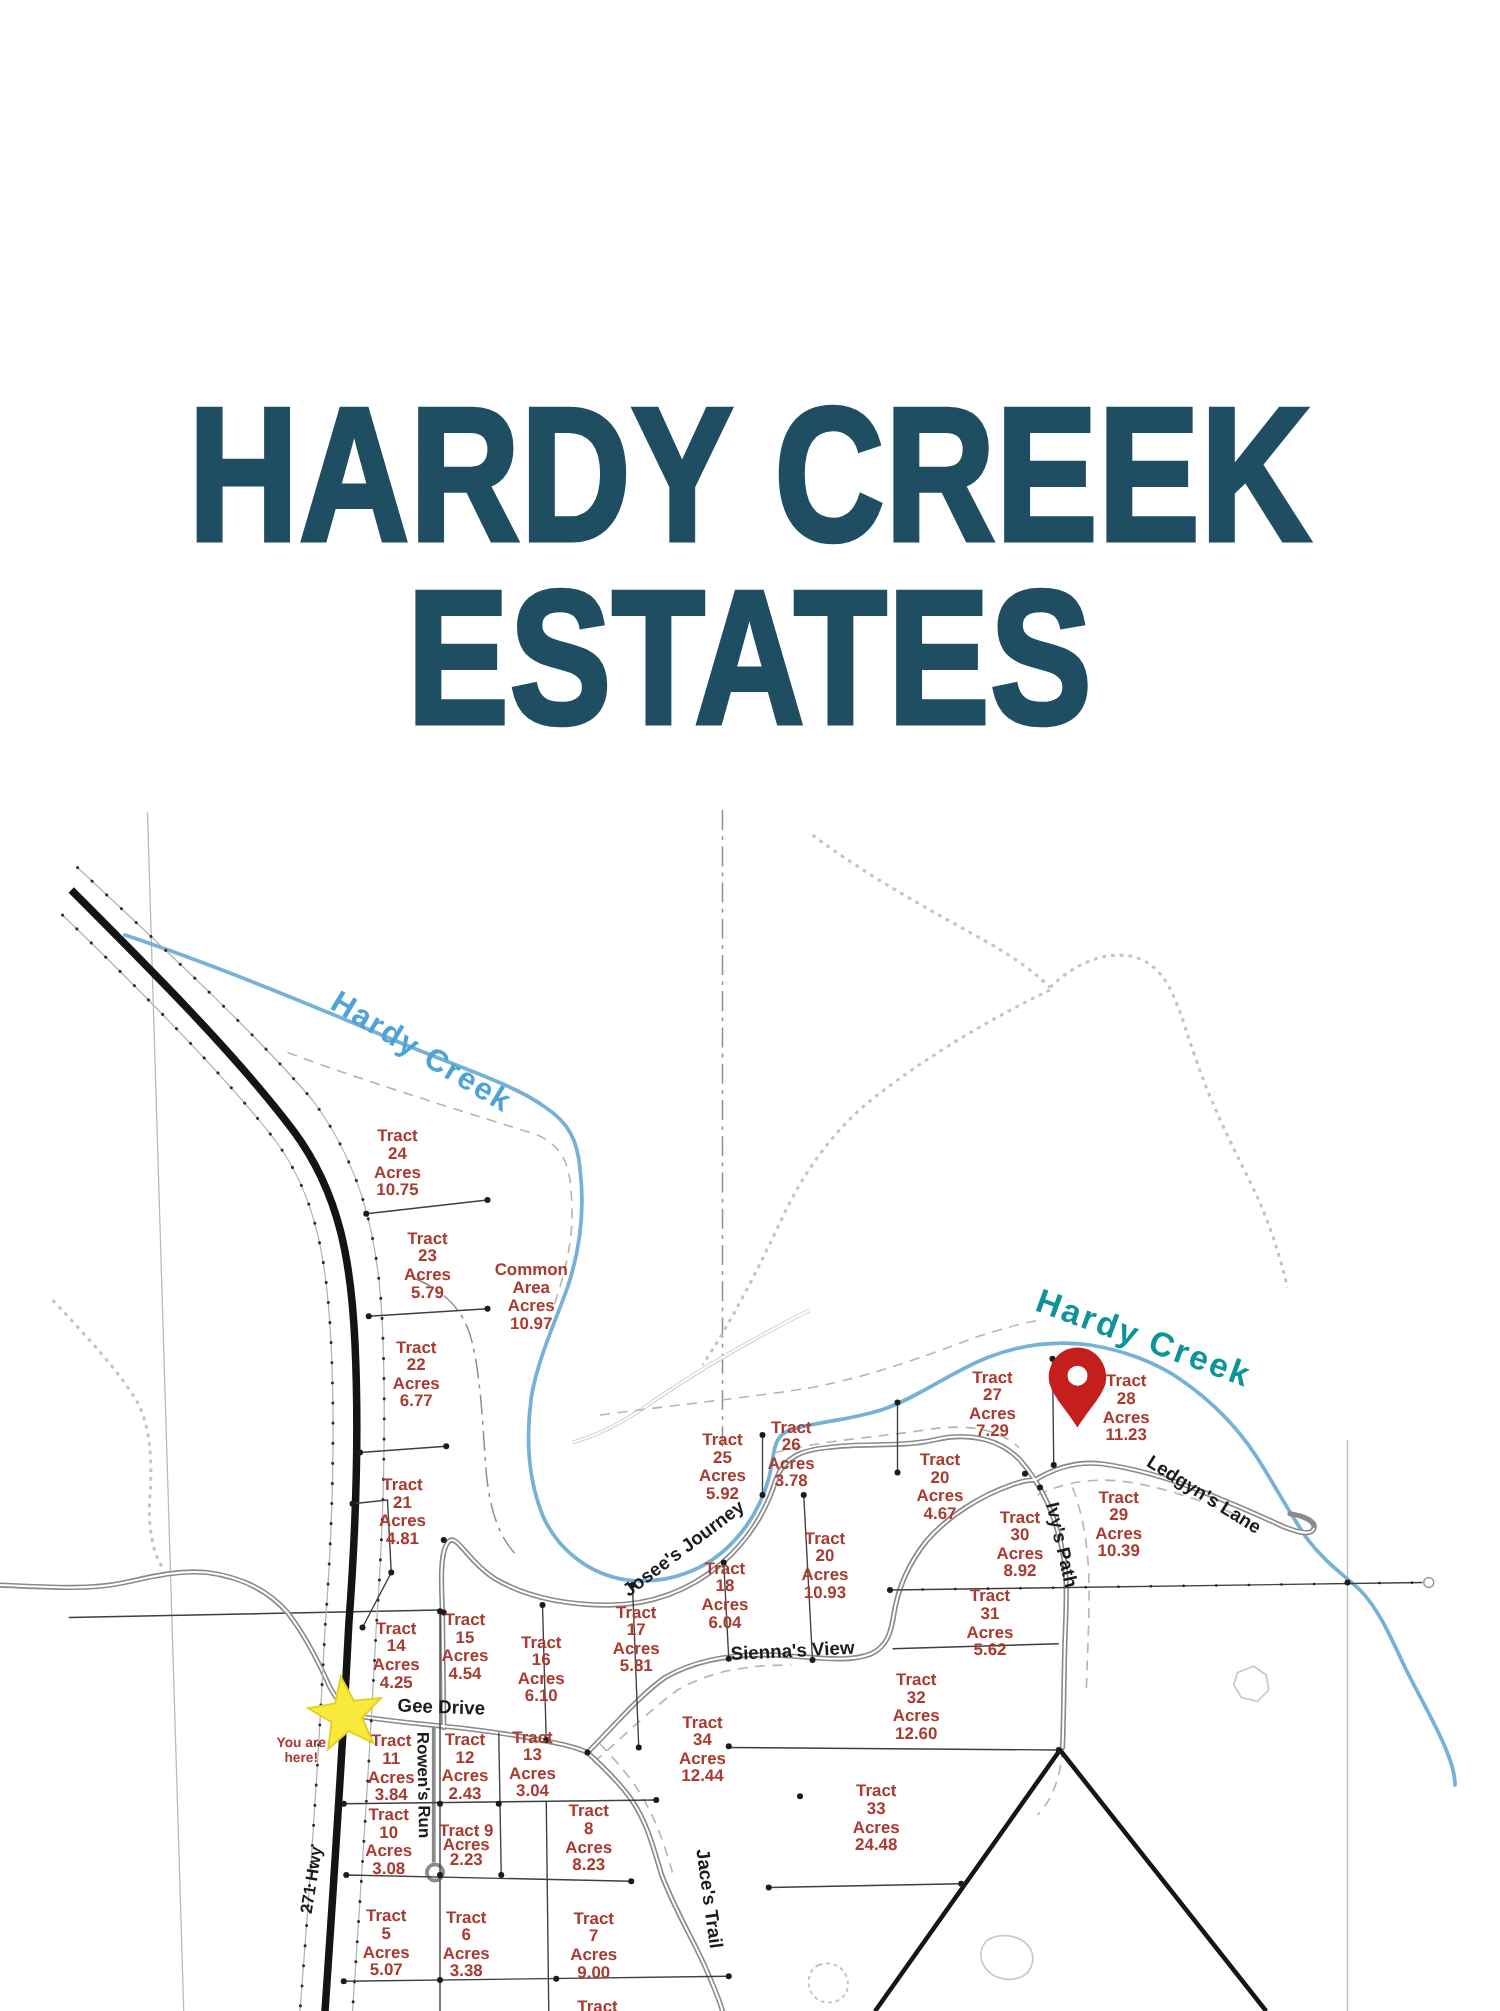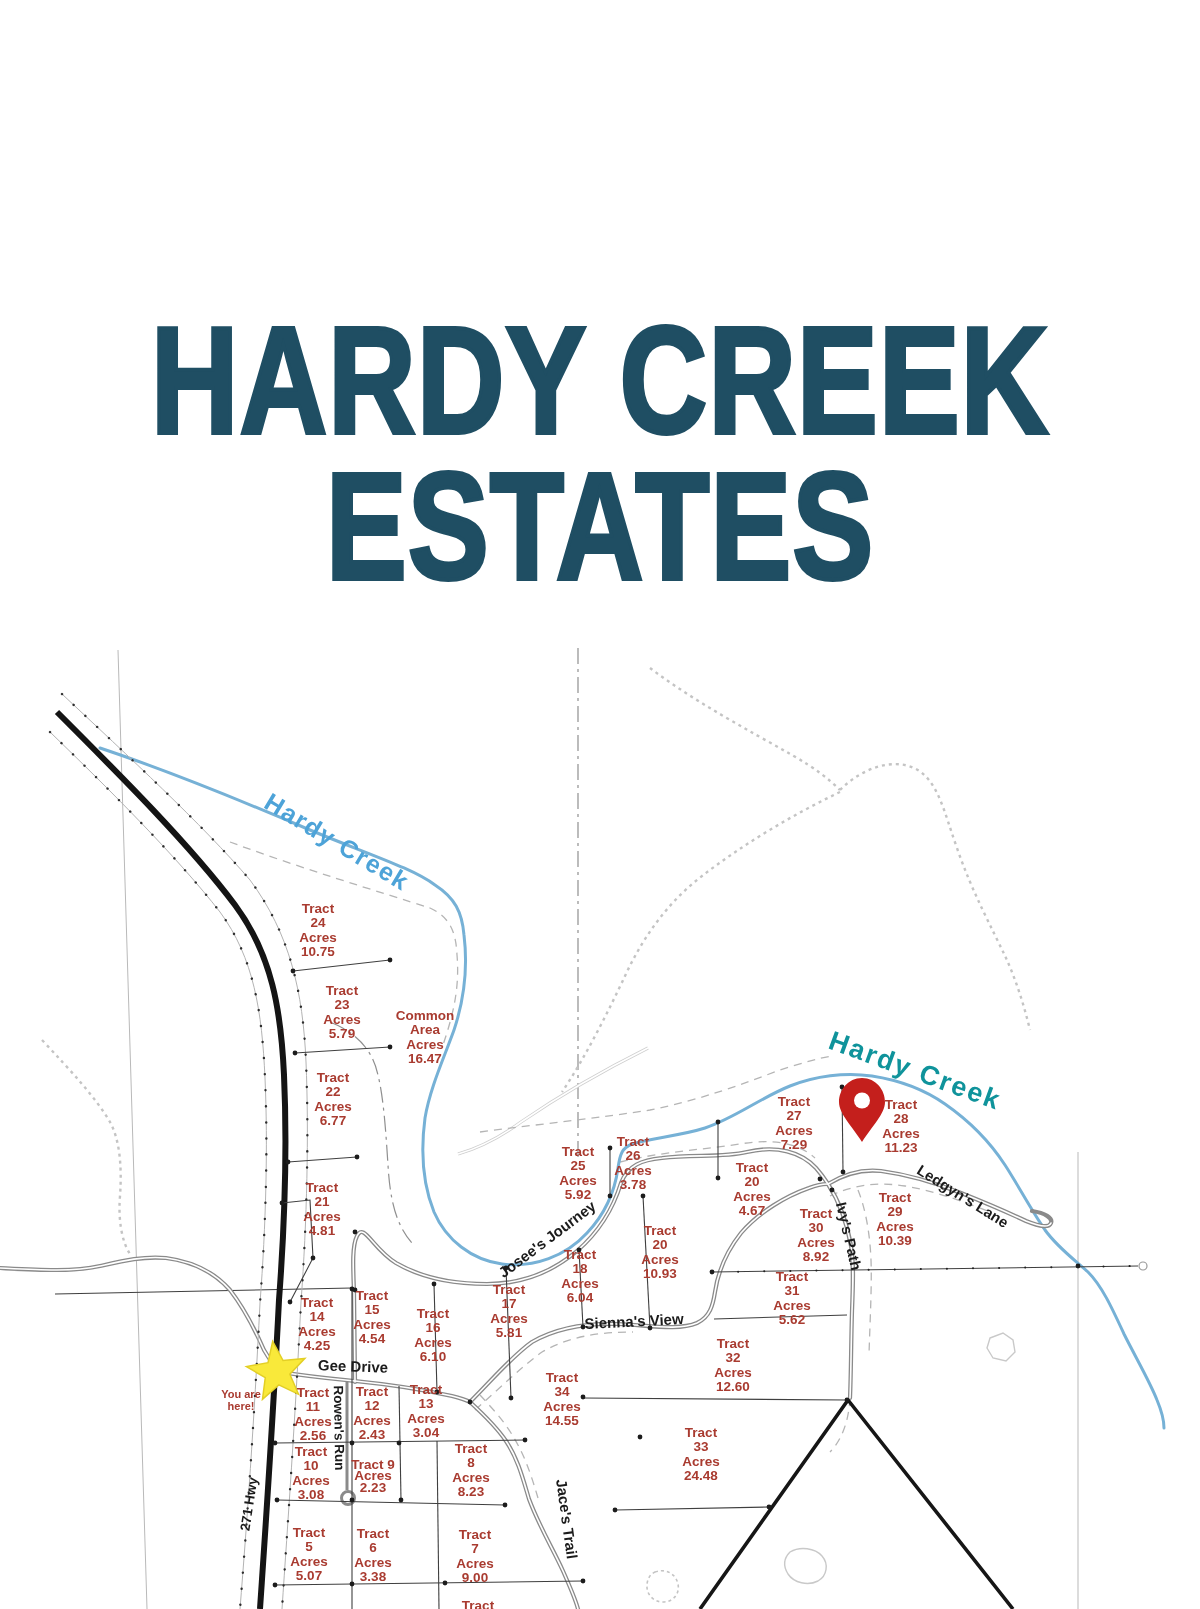--- a/index.html
+++ b/index.html
@@ -223,21 +223,21 @@
         <div class="tract-label" style="left: 342px; top: 1013px;">
           <div>Tract</div>
           <div>23</div>
           <div>Acres</div>
           <div>5.79</div>
         </div>
         <div class="tract-label" style="left: 425px; top: 1038px;">
           <div>Common</div>
           <div>Area</div>
           <div>Acres</div>
-          <div>16.47</div>
+          <div>10.97</div>
         </div>
         <div class="tract-label" style="left: 333px; top: 1100px;">
           <div>Tract</div>
           <div>22</div>
           <div>Acres</div>
           <div>6.77</div>
         </div>
         <div class="tract-label" style="left: 322px; top: 1210px;">
           <div>Tract</div>
           <div>21</div>
@@ -331,27 +331,27 @@
         <div class="tract-label" style="left: 733px; top: 1366px;">
           <div>Tract</div>
           <div>32</div>
           <div>Acres</div>
           <div>12.60</div>
         </div>
         <div class="tract-label" style="left: 562px; top: 1400px;">
           <div>Tract</div>
           <div>34</div>
           <div>Acres</div>
-          <div>14.55</div>
+          <div>12.44</div>
         </div>
         <div class="tract-label" style="left: 313px; top: 1415px;">
           <div>Tract</div>
           <div>11</div>
           <div>Acres</div>
-          <div>2.56</div>
+          <div>3.84</div>
         </div>
         <div class="tract-label" style="left: 372px; top: 1414px;">
           <div>Tract</div>
           <div>12</div>
           <div>Acres</div>
           <div>2.43</div>
         </div>
         <div class="tract-label" style="left: 426px; top: 1412px;">
           <div>Tract</div>
           <div>13</div>

